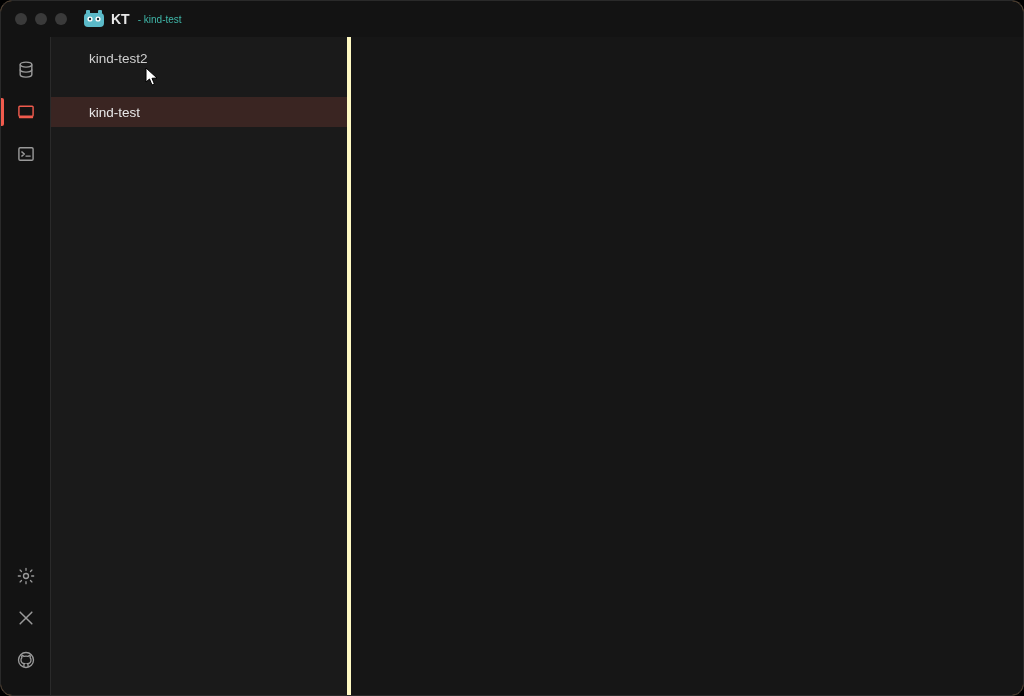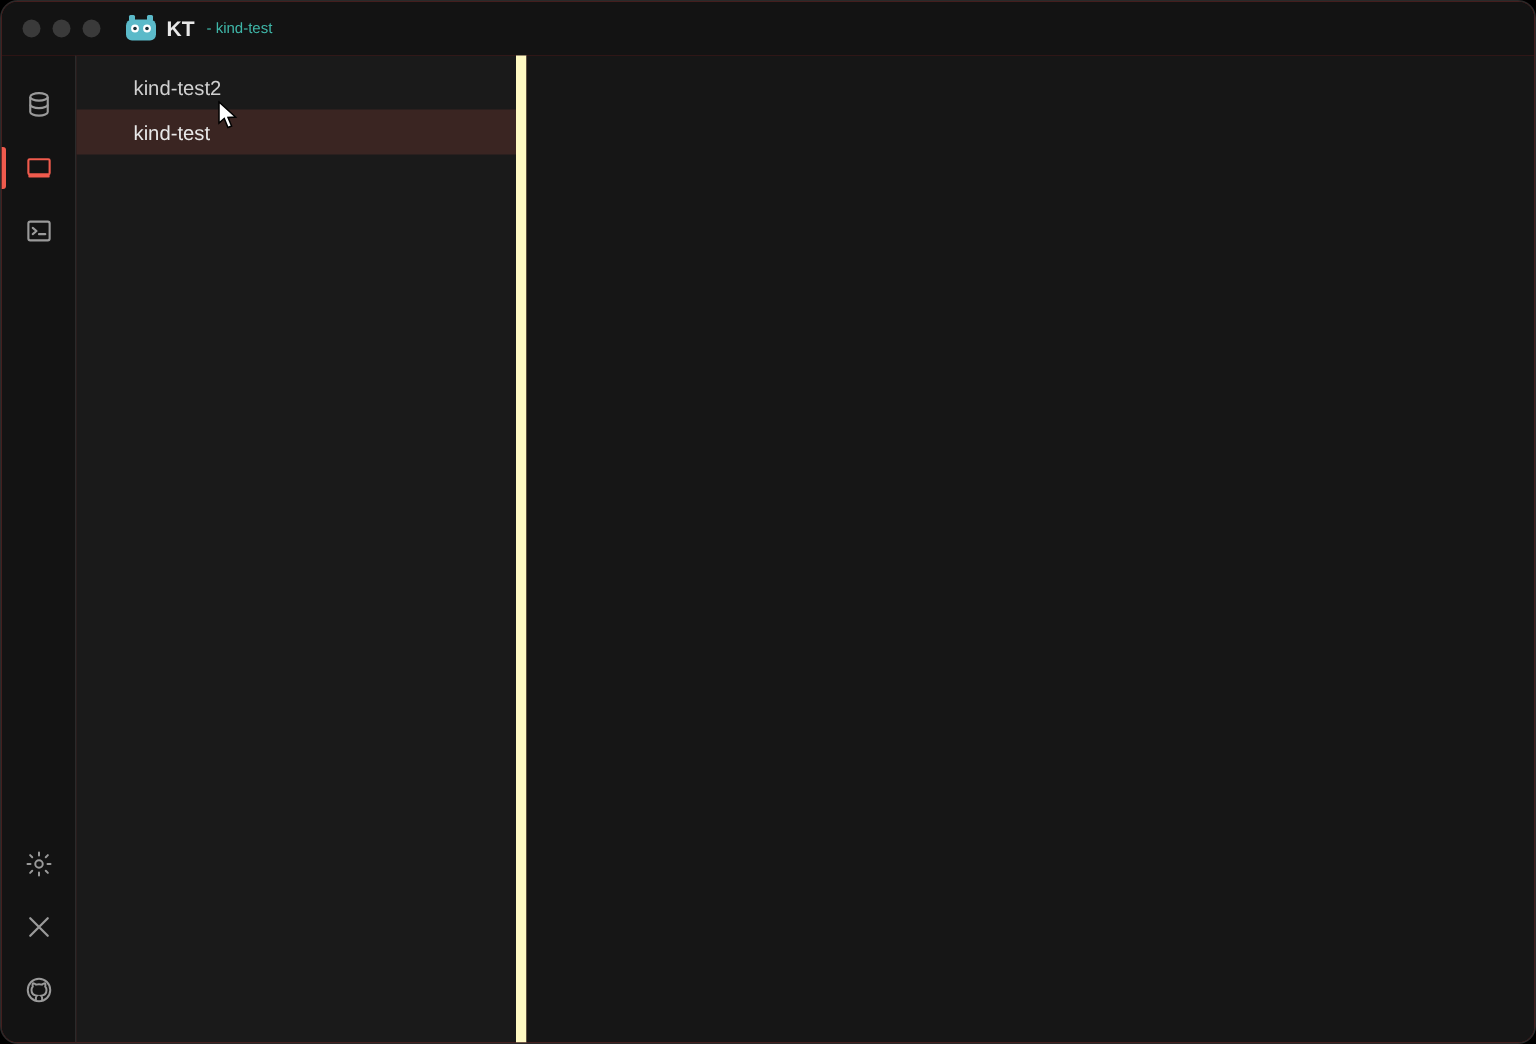--- a/index.html
+++ b/index.html
@@ -1,20 +1,20 @@
 <!DOCTYPE html>
 <html><head>
   <meta charset="utf-8">
   <style>
     * { box-sizing: border-box; margin: 0; padding: 0; }
     html, body { width: 1024px; height: 696px; overflow: hidden; font-family: -apple-system, BlinkMacSystemFont, "Segoe UI", sans-serif; background:#000; }
     .window {
       position: relative;
       width: 1024px; height: 696px;
-      background: #7f1d1d;
+      background: #fdba74;
       border-radius: 12px;
       overflow: hidden;
       border: 1px solid #2a2a2a;
     }
     
     .titlebar {
       height: 36px;
       display:flex; align-items:center;
       padding: 0 10px;
       background: #131313;
@@ -42,33 +42,34 @@
       width:50px; height:42px; display:flex; align-items:center; justify-content:center;
       color:#9a9a9a; position:relative; cursor:pointer;
     }
     .act-btn.active { color:#f05b4d; }
     .act-btn.active::before {
       content:""; position:absolute; left:0; top:7px; bottom:7px; width:3px; background:#f05b4d; border-radius:0 2px 2px 0;
     }
     .act-btn svg { width:20px; height:20px; stroke:currentColor; }
     .sidepanel {
       width:300px; background:#1a1a1a;
-      border-right:7px solid #fef9c3;
+      border-right:4px solid #fef9c3;
       display:flex; flex-direction:column;
     }
     .list { padding-top:6px; }
     .list-item {
       height:30px; display:flex; align-items:center;
       padding-left:38px;
       color:#d0d0d0; font-size:13.5px;
       cursor:pointer;
     }
     .list-item.selected {
       background: #3a2522;
       color:#e8e8e8;
+      margin-top:24px;
     }
     .content { flex:1; background:#161616; }
     .cursor-arrow {
       position:absolute; width:14px; height:20px; pointer-events:none; z-index:50;
     }
   </style>
 </head>
 <body>
 
 <div class="window">

